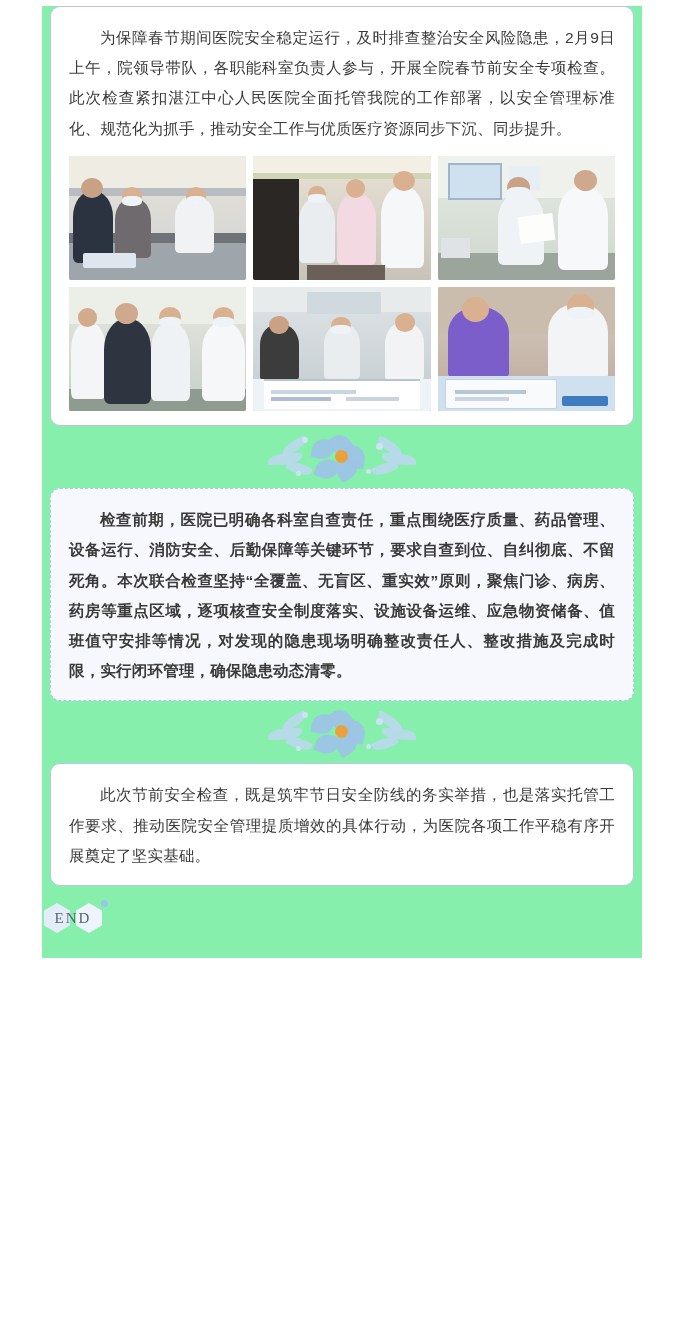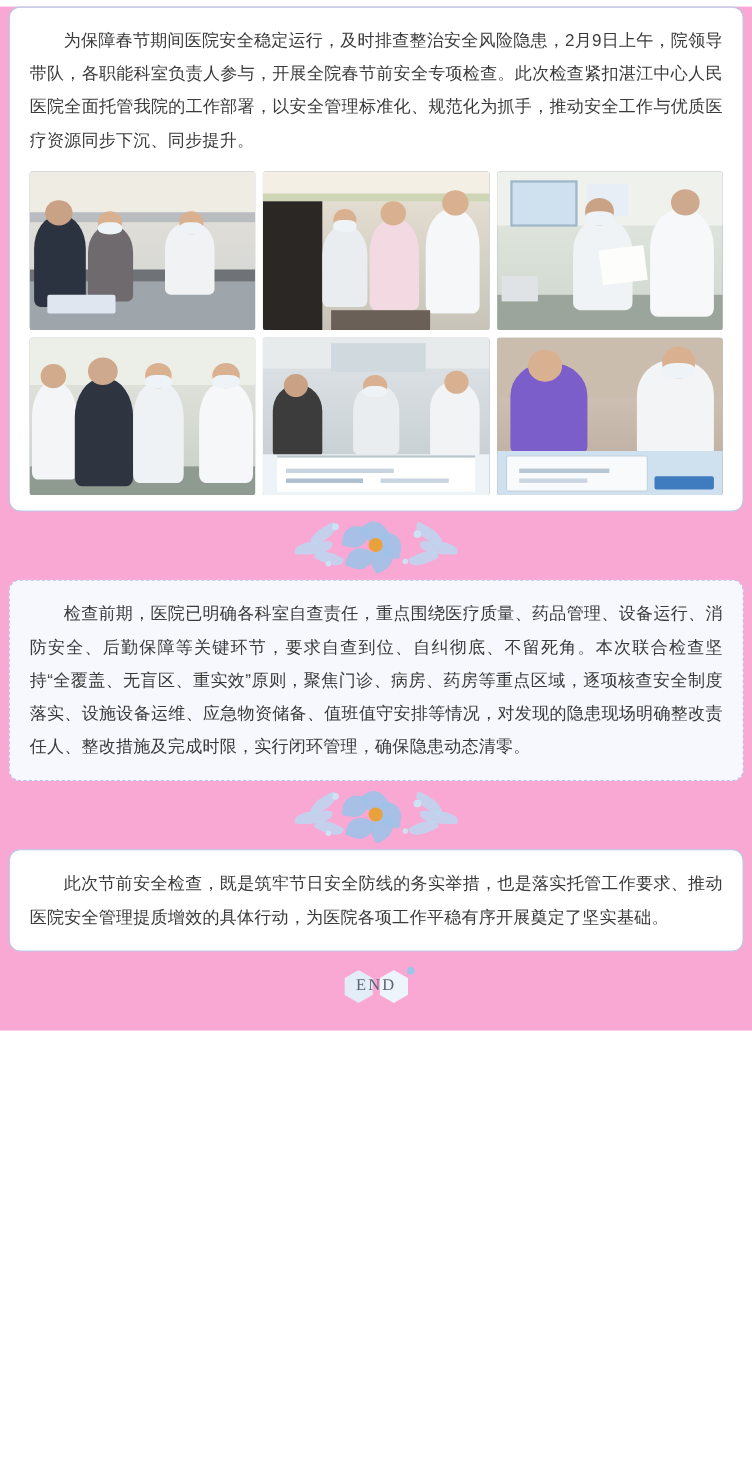--- a/index.html
+++ b/index.html
@@ -6,40 +6,41 @@
     margin: 0;
     padding: 0;
   }
   body {
     width: 684px;
     background: #ffffff;
     font-family: "Liberation Sans", sans-serif;
     color: #333333;
   }
   .page {
-    width: 684px;
+    width: 600px;
     margin: 0 auto;
-    background: #f9a8d4;
+    background: #86efac;
     padding-bottom: 8px;
     box-sizing: border-box;
   }
 
   
   .card {
     margin: 0 8px;
     border: 1px solid #b9c6e8;
     border-radius: 10px;
     background: #ffffff;
     box-sizing: border-box;
     padding: 16px 18px 14px 18px;
   }
   .card.tinted {
     background: #f7f8fd;
     border-style: dashed;
     border-color: #b9c6e8;
+    font-weight: bold;
   }
   .card.top {
     margin-top: 6px;
   }
 
   p.para {
     margin: 0 0 10px 0;
     font-size: 15.5px;
     line-height: 1.95;
     text-align: justify;
@@ -137,21 +138,20 @@
     background: #e9a23b;
     left: 73px;
     top: 19px;
   }
 
   
   .end-wrap {
     height: 64px;
     display: flex;
     align-items: center;
-    justify-content: center;
     position: relative;
   }
   .end-badge {
     position: relative;
     width: 62px;
     height: 40px;
     display: flex;
     align-items: center;
     justify-content: center;
   }

